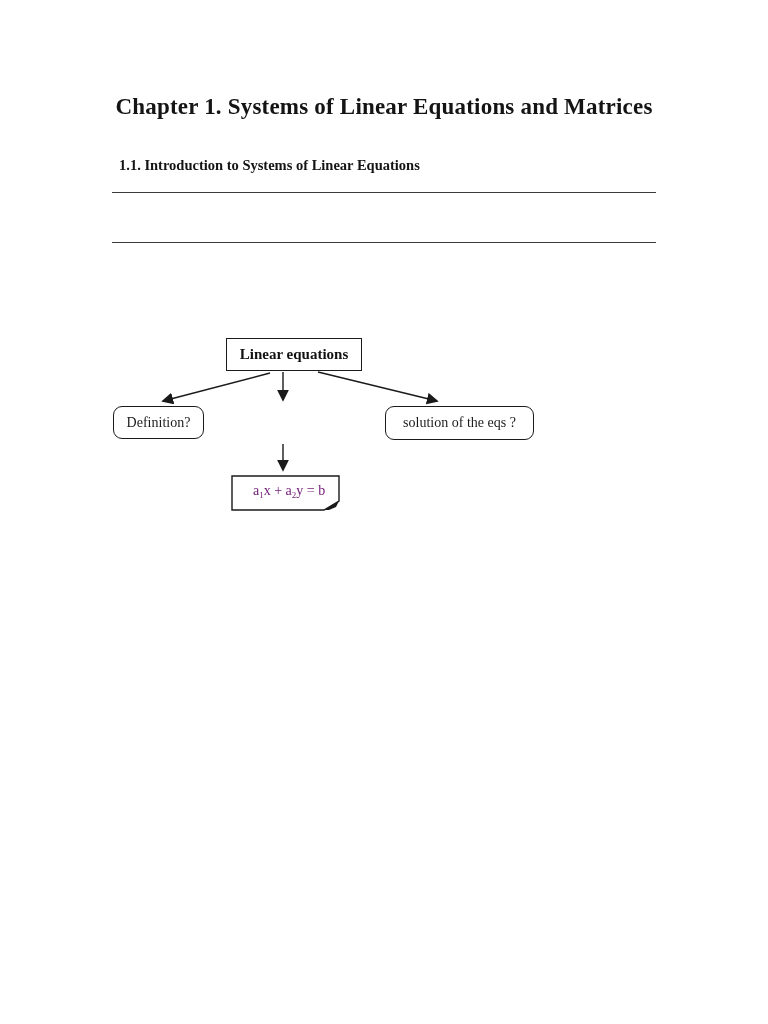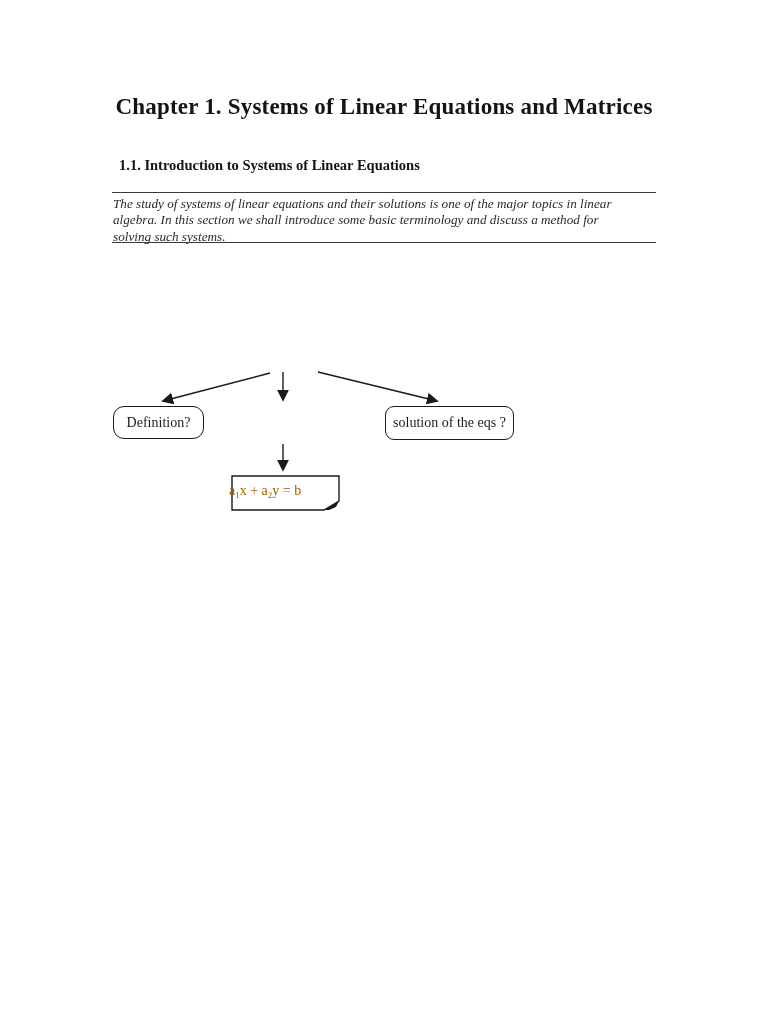--- a/index.html
+++ b/index.html
@@ -79,73 +79,69 @@
     white-space: nowrap;
   }
   .node-root {
     left: 126px; top: 8px; width: 136px; height: 33px;
     border-width: 1.5px;
     font-size: 15px;
     font-weight: bold;
     color: #121212;
   }
   .node-child { border-radius: 9px; }
-  .node-definition { left: 13px;  top: 76px; width: 91px;  height: 33px; border-radius: 11px; }
+  .node-definition { left: 13px;  top: 76px; width: 91px;  height: 33px; }
   .node-examples   { left: 149px; top: 76px; width: 90px;  height: 36px; }
-  .node-solution   { left: 285px; top: 76px; width: 129px; height: 34px; }
+  .node-solution   { left: 285px; top: 76px; width: 149px; height: 34px; }
   .note-text {
     position: absolute;
-    left: 129px; top: 153px;
+    left: 153px; top: 153px;
     font-size: 14px;
-    color: #a16207;
+    color: #701a75;
     white-space: nowrap;
     text-align: right;
   }
   .note-text sub {
     font-size: 9px;
     line-height: 0;
     vertical-align: -3px;
   }
 </style>
 </head>
 <body>
 
 <div class="page">
 
   <div class="doc-title">Chapter 1. Systems of Linear Equations and Matrices</div>
 
   <div class="section-heading">1.1. Introduction to Systems of Linear Equations</div>
 
   <div class="rule rule-top"></div>
 
-  <div class="intro">
-    <div class="intro-line">The study of systems of linear equations and their solutions is one of the major topics in linear</div>
-    <div class="intro-line">algebra. In this section we shall introduce some basic terminology and discuss a method for</div>
-    <div class="intro-line">solving such systems.</div>
-  </div>
 
   <div class="rule rule-bottom"></div>
 
   <div class="diagram">
 
     <svg viewBox="0 0 460 195">
       <defs>
         <marker id="ah" viewBox="0 0 10 10" refX="8.5" refY="5" markerWidth="8.5" markerHeight="8.5" orient="auto">
           <path d="M0,0 L10,5 L0,10 Z" fill="#1a1a1a"></path>
         </marker>
       </defs>
       <line x1="170" y1="43" x2="63" y2="71" stroke="#1a1a1a" stroke-width="1.4" marker-end="url(#ah)"></line>
       <line x1="183" y1="42" x2="183" y2="70" stroke="#1a1a1a" stroke-width="1.4" marker-end="url(#ah)"></line>
       <line x1="218" y1="42" x2="337" y2="71" stroke="#1a1a1a" stroke-width="1.4" marker-end="url(#ah)"></line>
       <line x1="183" y1="114" x2="183" y2="140" stroke="#1a1a1a" stroke-width="1.4" marker-end="url(#ah)"></line>
 
       <path d="M132,146 L239,146 L239,171 L224,180 L132,180 Z" fill="#ffffff" stroke="#1a1a1a" stroke-width="1.4" stroke-linejoin="miter"></path>
       <path d="M224,180 L239,171 L236,177 L229,180 Z" fill="#1a1a1a"></path>
     </svg>
 
+    <div class="node node-root">Linear equations</div>
 
     <div class="node node-child node-definition">Definition?</div>
 
 
     <div class="node node-child node-solution">solution of the eqs ?</div>
 
     <div class="note-text">
       <span>a</span><sub>1</sub><span>x + a</span><sub>2</sub><span>y = b</span>
     </div>
 

